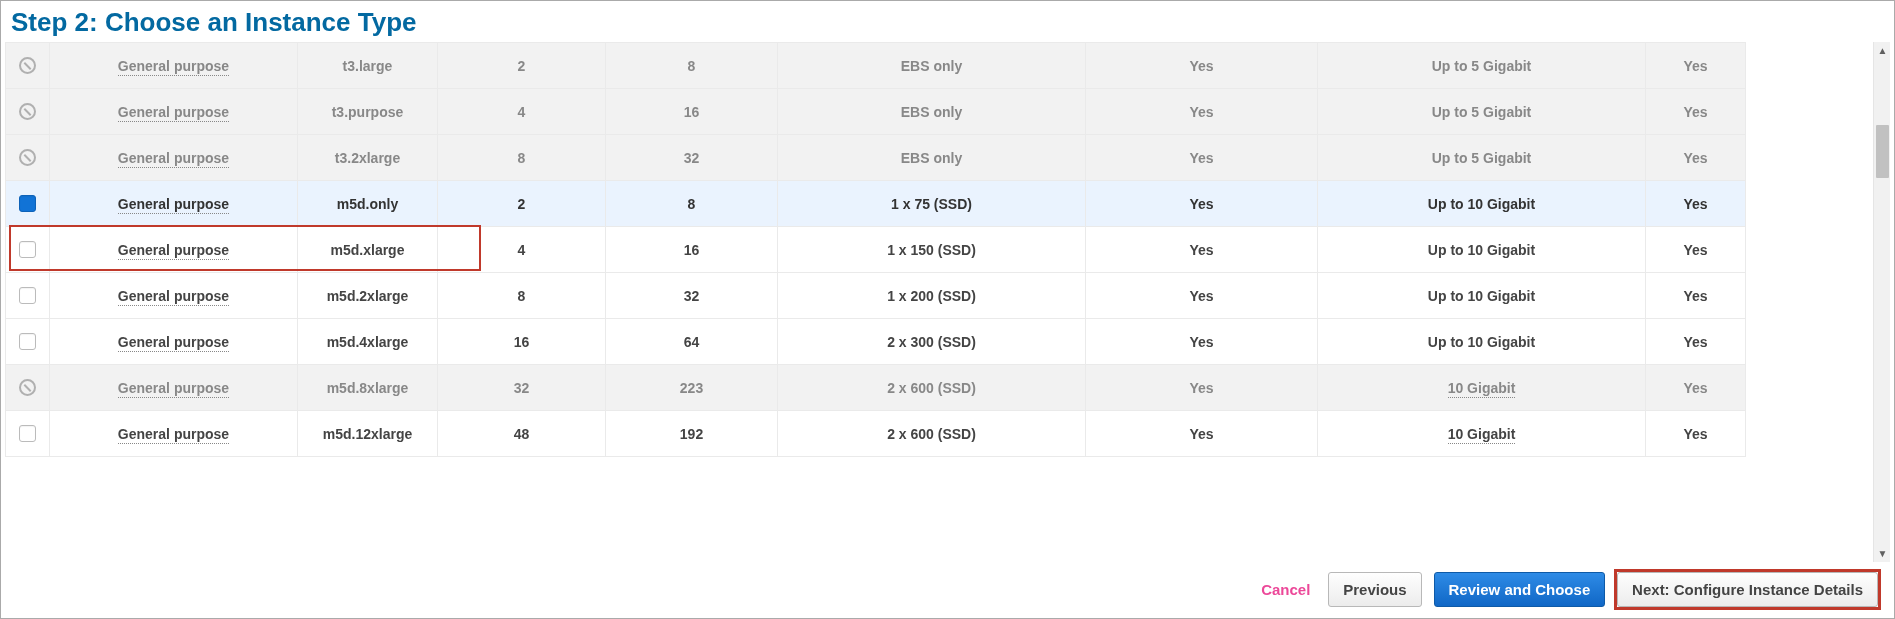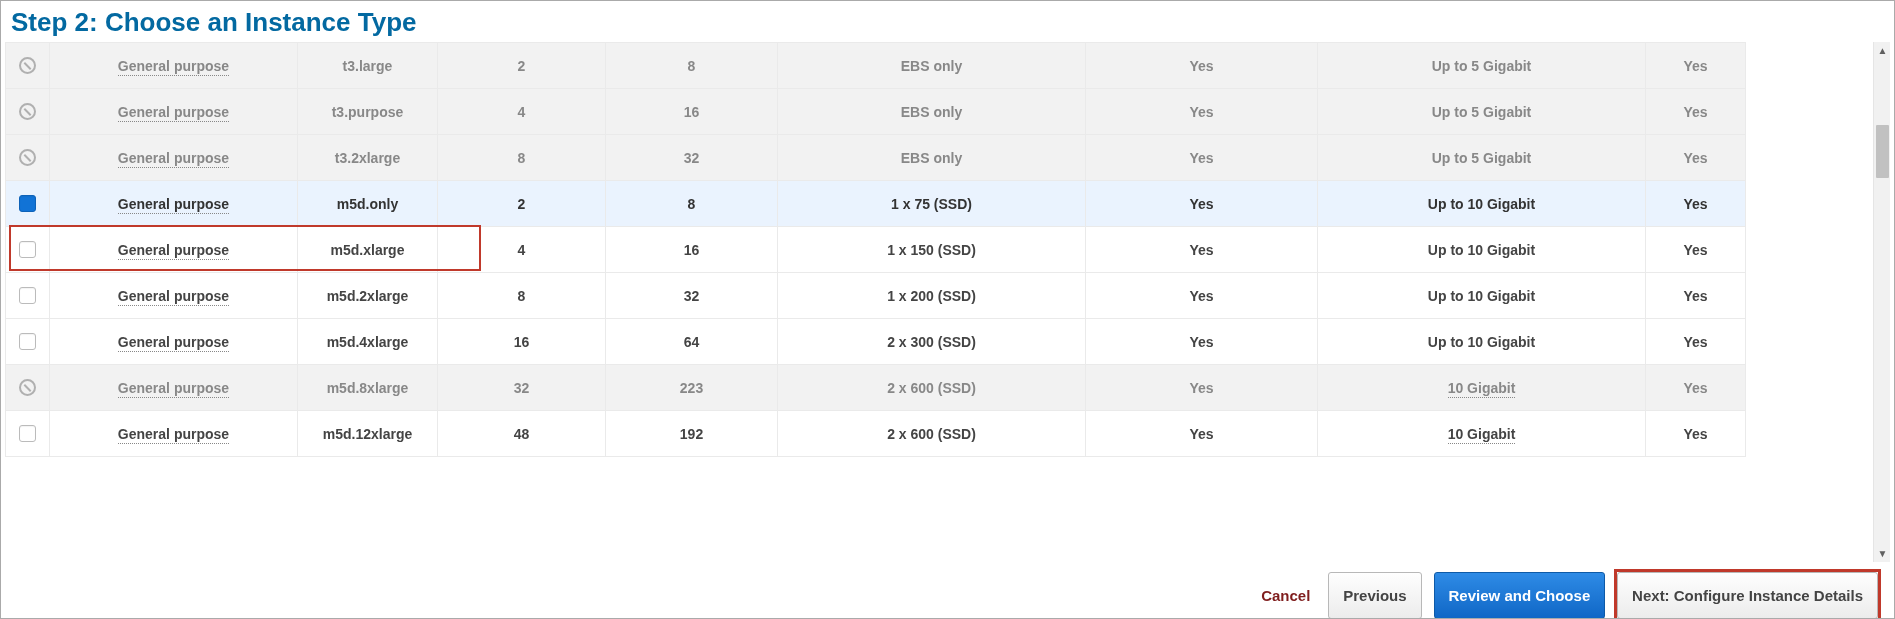--- a/index.html
+++ b/index.html
@@ -45,22 +45,22 @@
     .forbid-icon { display:inline-block; width:17px; height:17px; border:2px solid #b0b0b0; border-radius:50%; position:relative; vertical-align:middle; }
     .forbid-icon::after { content:""; position:absolute; left:2px; right:2px; top:50%; height:2px; background:#b0b0b0; transform: translateY(-50%) rotate(45deg); }
     .checkbox { display:inline-block; width:17px; height:17px; border:1px solid #bbb; border-radius:3px; background:#fff; vertical-align:middle; box-shadow: inset 0 1px 1px rgba(0,0,0,0.05); }
     .checkbox.checked { background:#1173d6; border-color:#0e62b8; }
     .dotted { border-bottom:1px dotted #888; padding-bottom:1px; }
     .highlight-box { position:absolute; border:2px solid #c0392b; pointer-events:none; }
     .hl-row    { top:183px; left:4px;   width:472px; height:46px; }
     .hl-next   { border:3px solid #c0392b; }
     .footer { padding: 10px 12px 0 0; text-align: right; }
     .footer > * { display:inline-block; vertical-align:middle; margin-left:8px; font-size:15px; }
-    .link-cancel { color:#7f1d1d; font-weight:700; cursor:pointer; padding:8px 6px; }
-    .btn { padding:14px 14px; border-radius:3px; cursor:pointer; border:1px solid; font-weight:700; font-size:15px; }
+    .link-cancel { color:#ec4899; font-weight:700; cursor:pointer; padding:8px 6px; }
+    .btn { padding:8px 14px; border-radius:3px; cursor:pointer; border:1px solid; font-weight:700; font-size:15px; }
     .btn-grey { background:linear-gradient(#fefefe,#ececec); border-color:#b8b8b8; color:#444; }
     .btn-blue { background:linear-gradient(#2e8be6,#1067c6); border-color:#0e5aa7; color:#fff; }
     .next-wrap { display:inline-block; position:relative; }
     .scrollbar-v { position:absolute; right:0; top:0; bottom:0; width:17px; background:#f1f1f1; border-left:1px solid #e5e5e5; }
     .sb-arrow { position:absolute; left:0; width:17px; height:17px; display:flex; align-items:center; justify-content:center; color:#606060; font-size:10px; cursor:pointer; }
     .sb-up { top:0; } .sb-down { bottom:0; }
     .sb-thumb { position:absolute; left:2px; width:13px; background:#c1c1c1; border-radius:1px; }
   </style>
 </head>
 <body>

